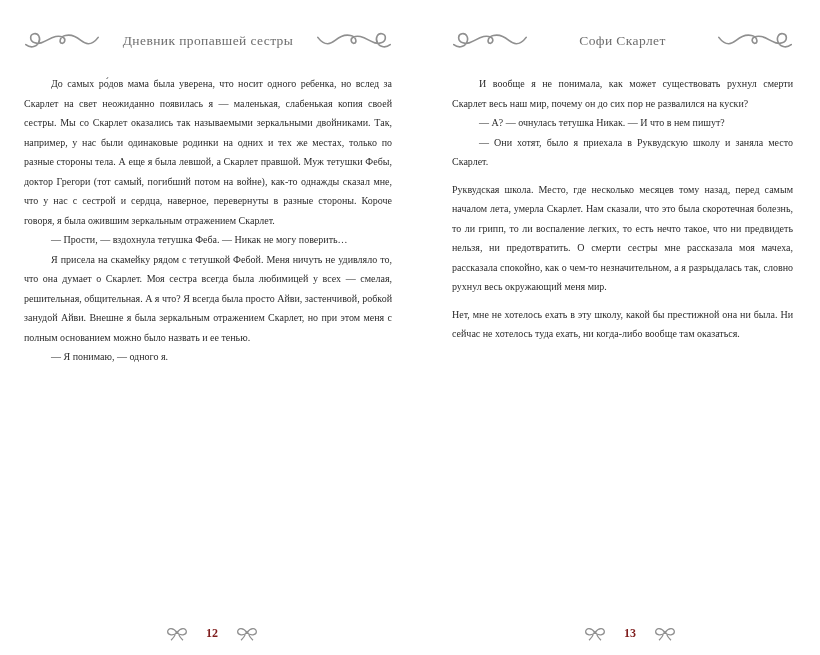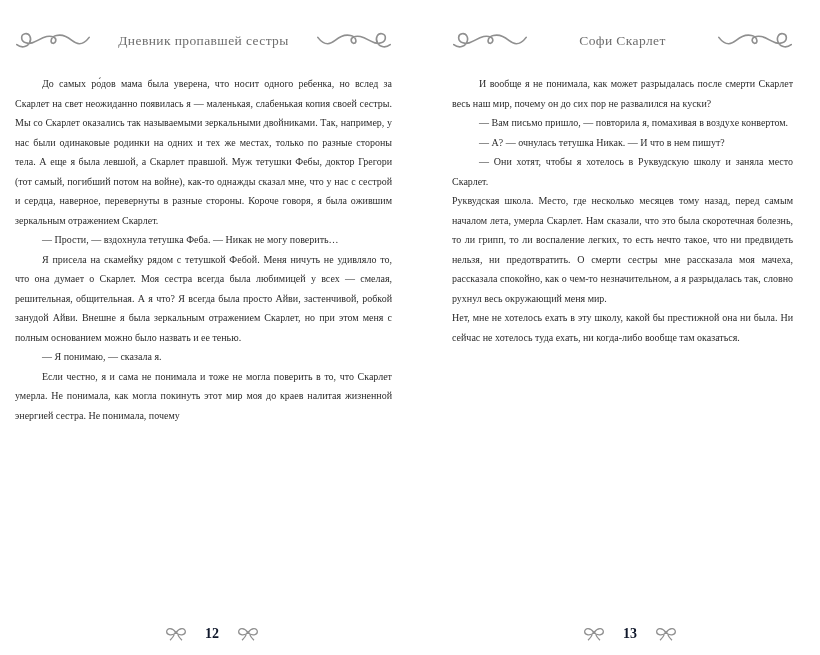--- a/index.html
+++ b/index.html
@@ -13,21 +13,21 @@
     display: flex;
     width: 820px; height: 655px;
     color: #2b2b2b;
   }
   .page {
     position: relative;
     width: 410px;
     box-sizing: border-box;
     padding-top: 26px;
   }
-  .page.left  { padding-left: 15px; padding-right: 18px; }
+  .page.left  { padding-left: 24px; padding-right: 18px; }
   .page.right { padding-left: 42px; padding-right: 27px; }
 
   .page-header {
     display: flex;
     align-items: center;
     height: 30px;
   }
   .running-title {
     flex: 1;
     text-align: center;
@@ -44,36 +44,36 @@
     margin-top: 18px;
     height: 532px;
     overflow: hidden;
     font-size: 10px;
     line-height: 19.5px;
     text-align: justify;
     hyphens: auto;
   }
   .para { margin: 0; }
   .para.indent { text-indent: 27px; }
-  .para.break  { margin-top: 0; }
+  .para.break  { margin-top: 8px; }
 
   .page-footer {
     position: absolute;
     bottom: 13px;
     display: flex;
     justify-content: center;
     align-items: center;
     gap: 16px;
   }
   .page.left  .page-footer { left: 32px; right: 18px; }
   .page.right .page-footer { left: 42px; right: 12px; }
   .page-num {
     font-weight: bold;
-    font-size: 14px;
-    color: #0f172a;
+    font-size: 12px;
+    color: #7f1d1d;
   }
   .bow { color: #8f8f8f; display: flex; }
   .bow svg { width: 26px; height: 17px; display: block; }
   .defs { position: absolute; width: 0; height: 0; overflow: hidden; }
 </style>
 </head>
 <body>
 
 <svg class="defs" aria-hidden="true">
   <symbol id="flourish" viewBox="0 0 84 26">
@@ -100,22 +100,21 @@
           <svg>
             <use href="#flourish"></use>
           </svg>
         </span>
     </header>
 
     <div class="page-body">
       <p class="para indent">До самых ро́дов мама была уверена, что носит одного ребенка, но вслед за Скарлет на свет неожиданно появилась я — маленькая, слабенькая копия своей сестры. Мы со Скарлет оказались так называемыми зеркальными двойниками. Так, например, у нас были одинаковые родинки на одних и тех же местах, только по разные стороны тела. А еще я была левшой, а Скарлет правшой. Муж тетушки Фебы, доктор Грегори (тот самый, погибший потом на войне), как-то однажды сказал мне, что у нас с сестрой и сердца, наверное, перевернуты в разные стороны. Короче говоря, я была ожившим зеркальным отражением Скарлет.</p>
       <p class="para indent">— Прости, — вздохнула тетушка Феба. — Никак не могу поверить…</p>
       <p class="para indent">Я присела на скамейку рядом с тетушкой Фебой. Меня ничуть не удивляло то, что она думает о Скарлет. Моя сестра всегда была любимицей у всех — смелая, решительная, общительная. А я что? Я всегда была просто Айви, застенчивой, робкой занудой Айви. Внешне я была зеркальным отражением Скарлет, но при этом меня с полным основанием можно было назвать и ее тенью.</p>
-      <p class="para indent">— Я понимаю, — сказала я.</p>
-      <p class="para indent">Если честно, я и сама не понимала и тоже не могла поверить в то, что Скарлет умерла. Не понимала, как могла покинуть этот мир моя до краев налитая жизненной энергией сестра. Не понимала, почему</p>
+      <p class="para indent">— Я понимаю, — одного я.</p>
     </div>
 
     <footer class="page-footer">
       <span class="bow">
           <svg>
             <use href="#bow"></use>
           </svg>
         </span>
       <span class="page-num">12</span>
       <span class="bow mirror">
@@ -135,24 +134,23 @@
         </span>
       <span class="running-title">Софи Скарлет</span>
       <span class="orn mirror">
           <svg>
             <use href="#flourish"></use>
           </svg>
         </span>
     </header>
 
     <div class="page-body">
-      <p class="para indent">И вообще я не понимала, как может разрыдалась после смерти Скарлет весь наш мир, почему он до сих пор не развалился на куски?</p>
-      <p class="para indent">— Вам письмо пришло, — повторила я, помахивая в воздухе конвертом.</p>
+      <p class="para indent">И вообще я не понимала, как может существовать рухнул смерти Скарлет весь наш мир, почему он до сих пор не развалился на куски?</p>
       <p class="para indent">— А? — очнулась тетушка Никак. — И что в нем пишут?</p>
-      <p class="para indent">— Они хотят, чтобы я хотелось в Руквудскую школу и заняла место Скарлет.</p>
+      <p class="para indent">— Они хотят, было я приехала в Руквудскую школу и заняла место Скарлет.</p>
       <p class="para break">Руквудская школа. Место, где несколько месяцев тому назад, перед самым началом лета, умерла Скарлет. Нам сказали, что это была скоротечная болезнь, то ли грипп, то ли воспаление легких, то есть нечто такое, что ни предвидеть нельзя, ни предотвратить. О смерти сестры мне рассказала моя мачеха, рассказала спокойно, как о чем-то незначительном, а я разрыдалась так, словно рухнул весь окружающий меня мир.</p>
       <p class="para break">Нет, мне не хотелось ехать в эту школу, какой бы престижной она ни была. Ни сейчас не хотелось туда ехать, ни когда-либо вообще там оказаться.</p>
     </div>
 
     <footer class="page-footer">
       <span class="bow">
           <svg>
             <use href="#bow"></use>
           </svg>
         </span>

